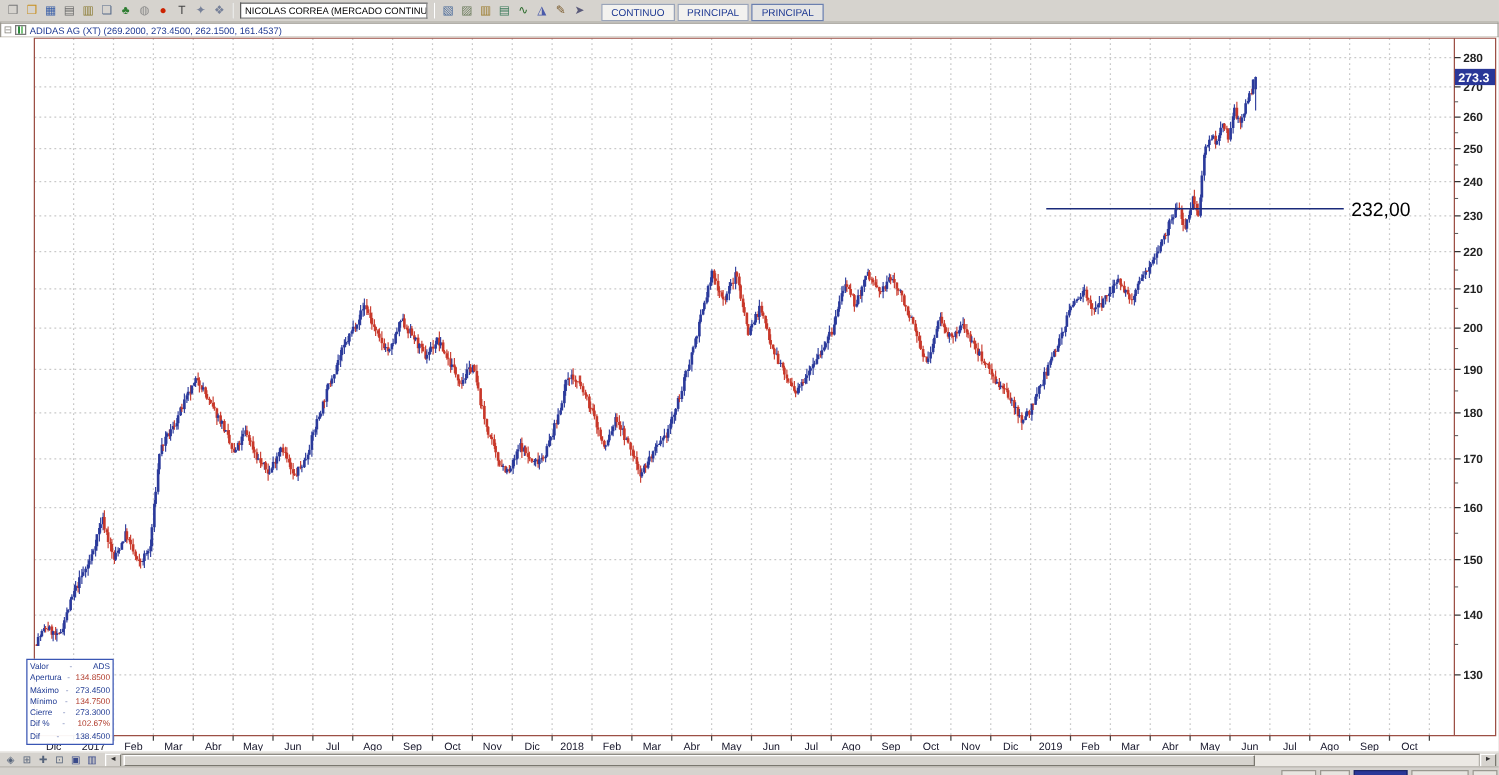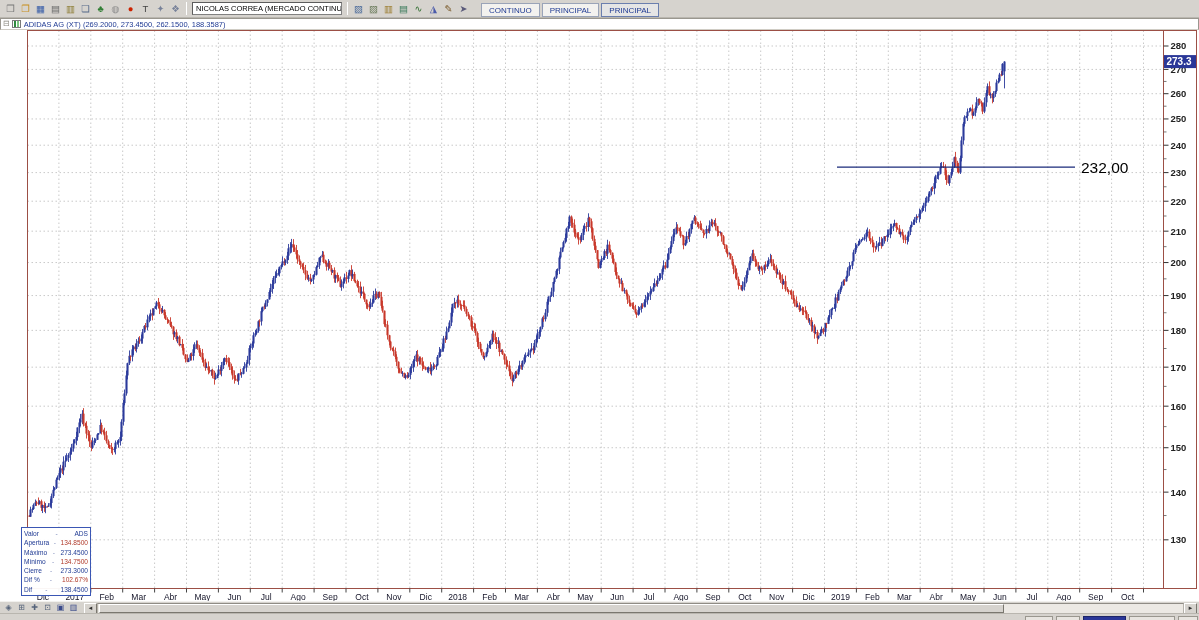--- a/index.html
+++ b/index.html
@@ -93,21 +93,21 @@
   <div class="tabs" id="tabs">
       <div class="tab">CONTINUO</div>
       <div class="tab">PRINCIPAL</div>
       <div class="tab active">PRINCIPAL</div>
     </div>
 </div>
 
 <div class="chart-titlebar">
   <span class="sysmenu">⊟</span>
   <span class="series-ico"></span>
-  <span class="chart-title">ADIDAS AG (XT) (269.2000, 273.4500, 262.1500, 188.3587)</span>
+  <span class="chart-title">ADIDAS AG (XT) (269.2000, 273.4500, 262.1500, 161.4537)</span>
 </div>
 
 <div class="plot-bg"></div>
 <svg id="chart-svg" xmlns="http://www.w3.org/2000/svg">
     <g>
       <line x1="27.5" y1="16" x2="1163.5" y2="16" stroke="#c9c9c9" stroke-width="1" stroke-dasharray="1.5,2.5"></line>
       <line x1="27.5" y1="39.40710396554992" x2="1163.5" y2="39.40710396554992" stroke="#c9c9c9" stroke-width="1" stroke-dasharray="1.5,2.5"></line>
       <line x1="27.5" y1="63.69770075641729" x2="1163.5" y2="63.69770075641729" stroke="#c9c9c9" stroke-width="1" stroke-dasharray="1.5,2.5"></line>
       <line x1="27.5" y1="88.94110959720963" x2="1163.5" y2="88.94110959720963" stroke="#c9c9c9" stroke-width="1" stroke-dasharray="1.5,2.5"></line>
       <line x1="27.5" y1="115.21514223256922" x2="1163.5" y2="115.21514223256922" stroke="#c9c9c9" stroke-width="1" stroke-dasharray="1.5,2.5"></line>

